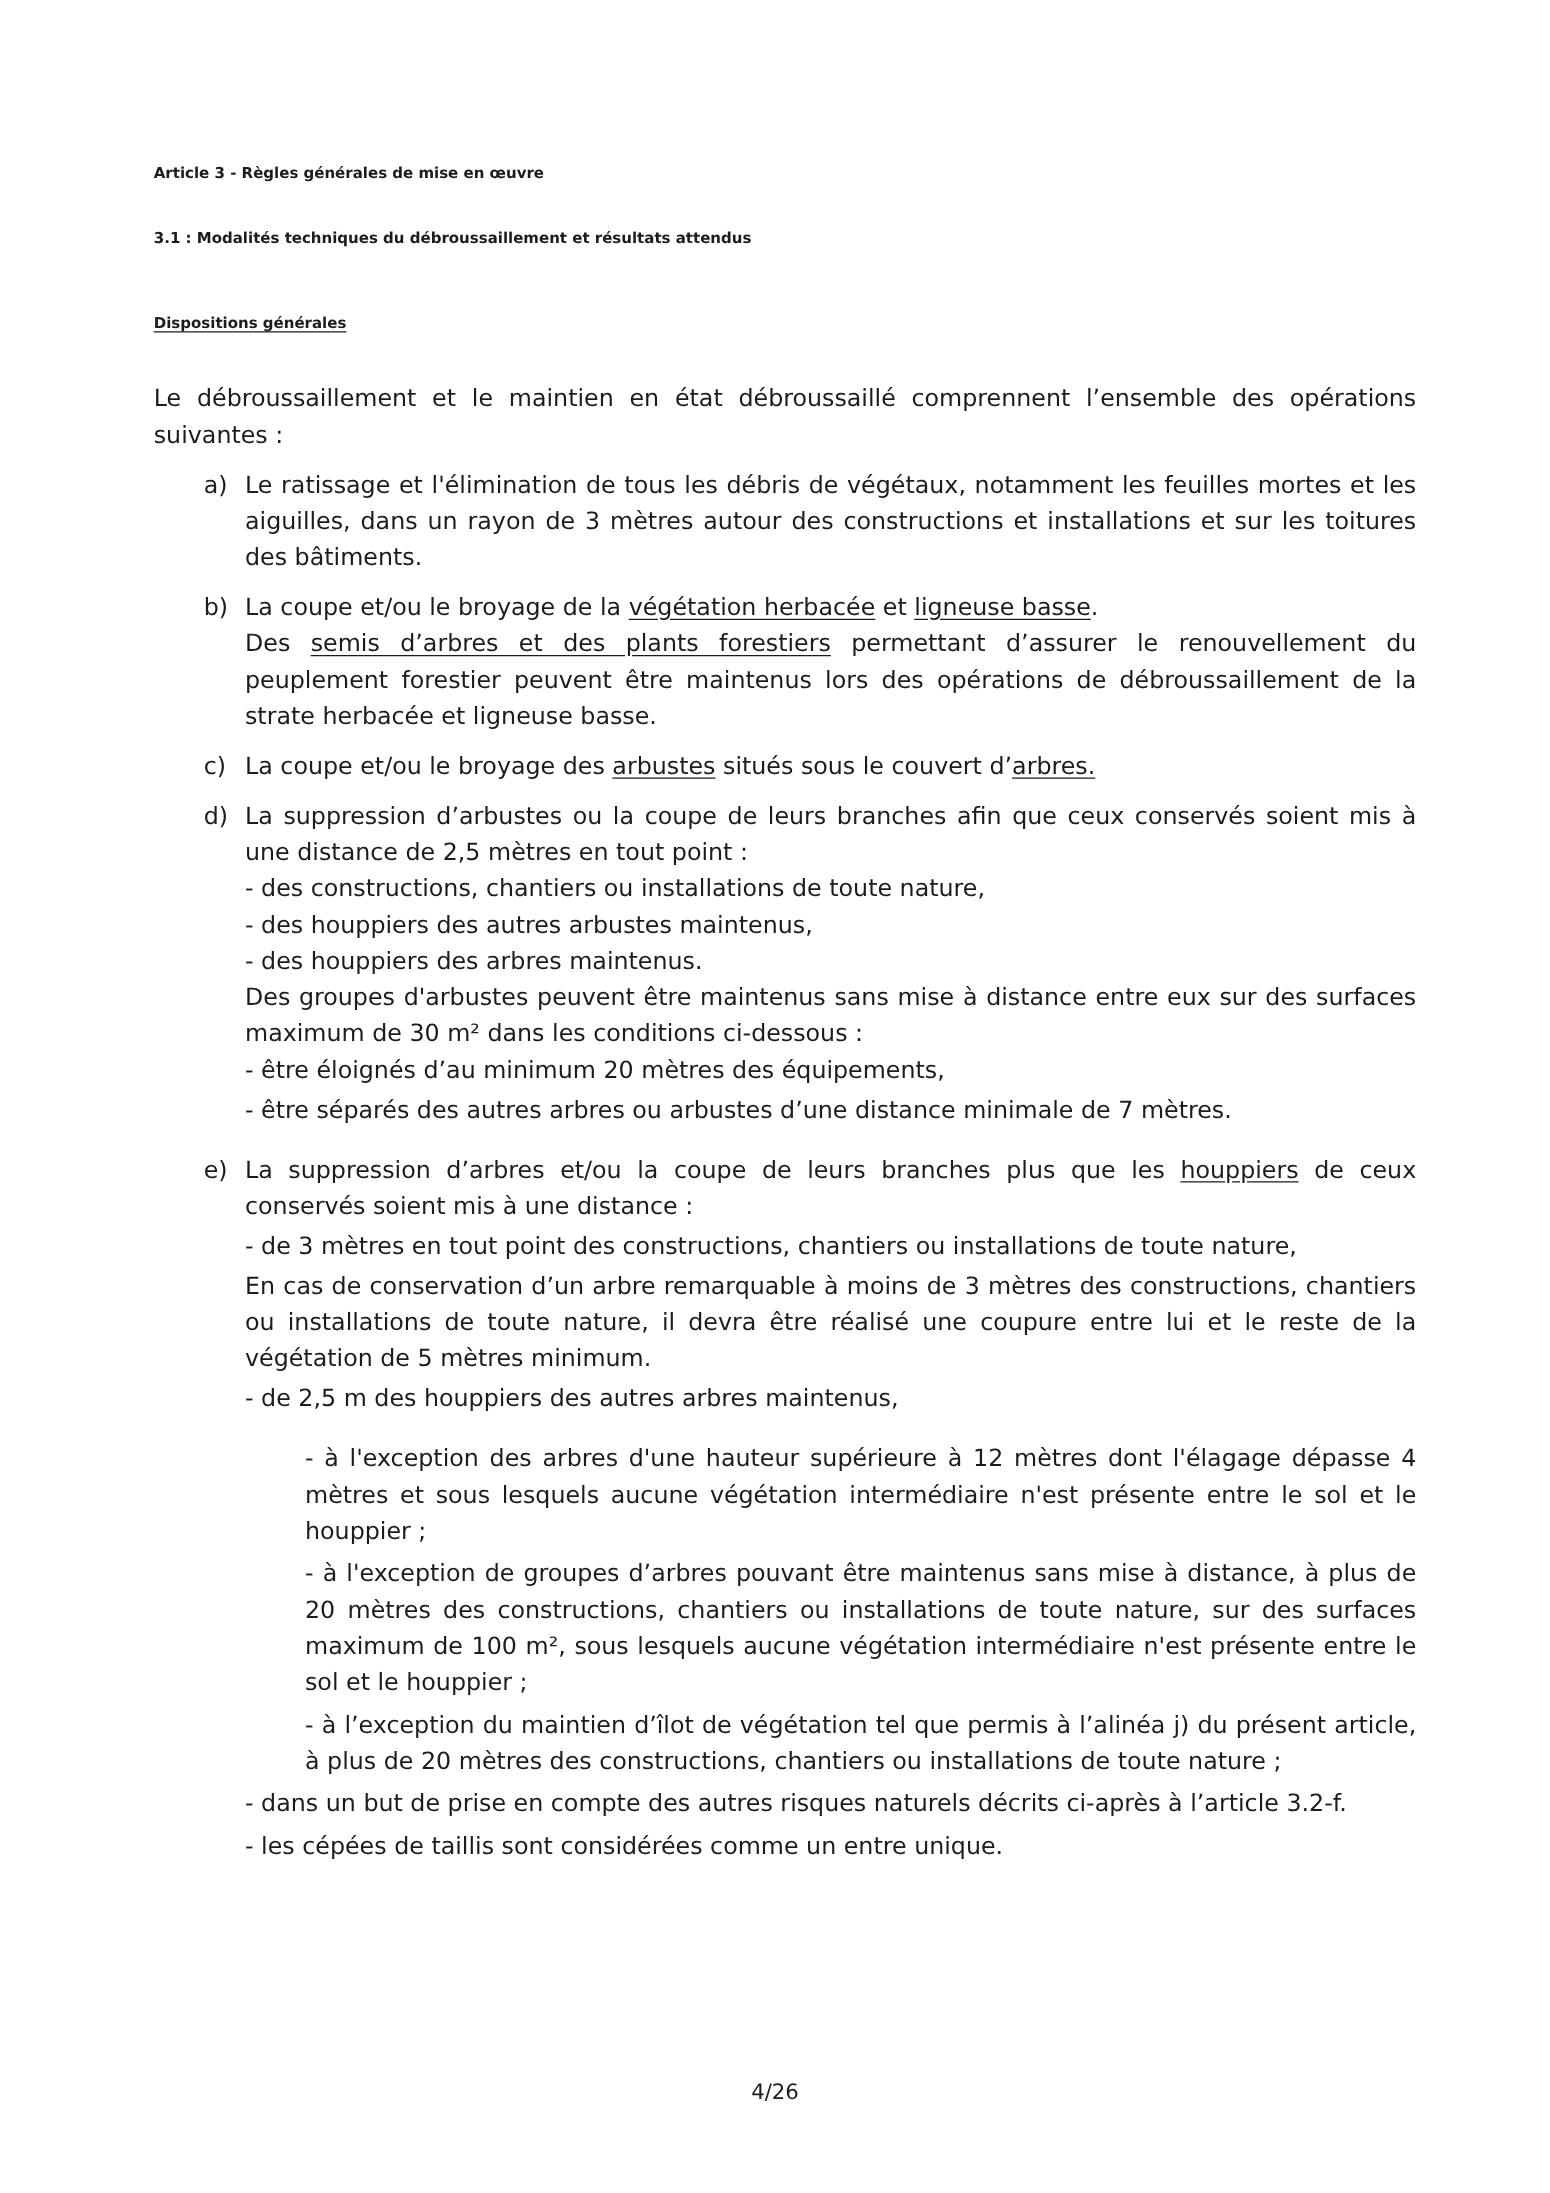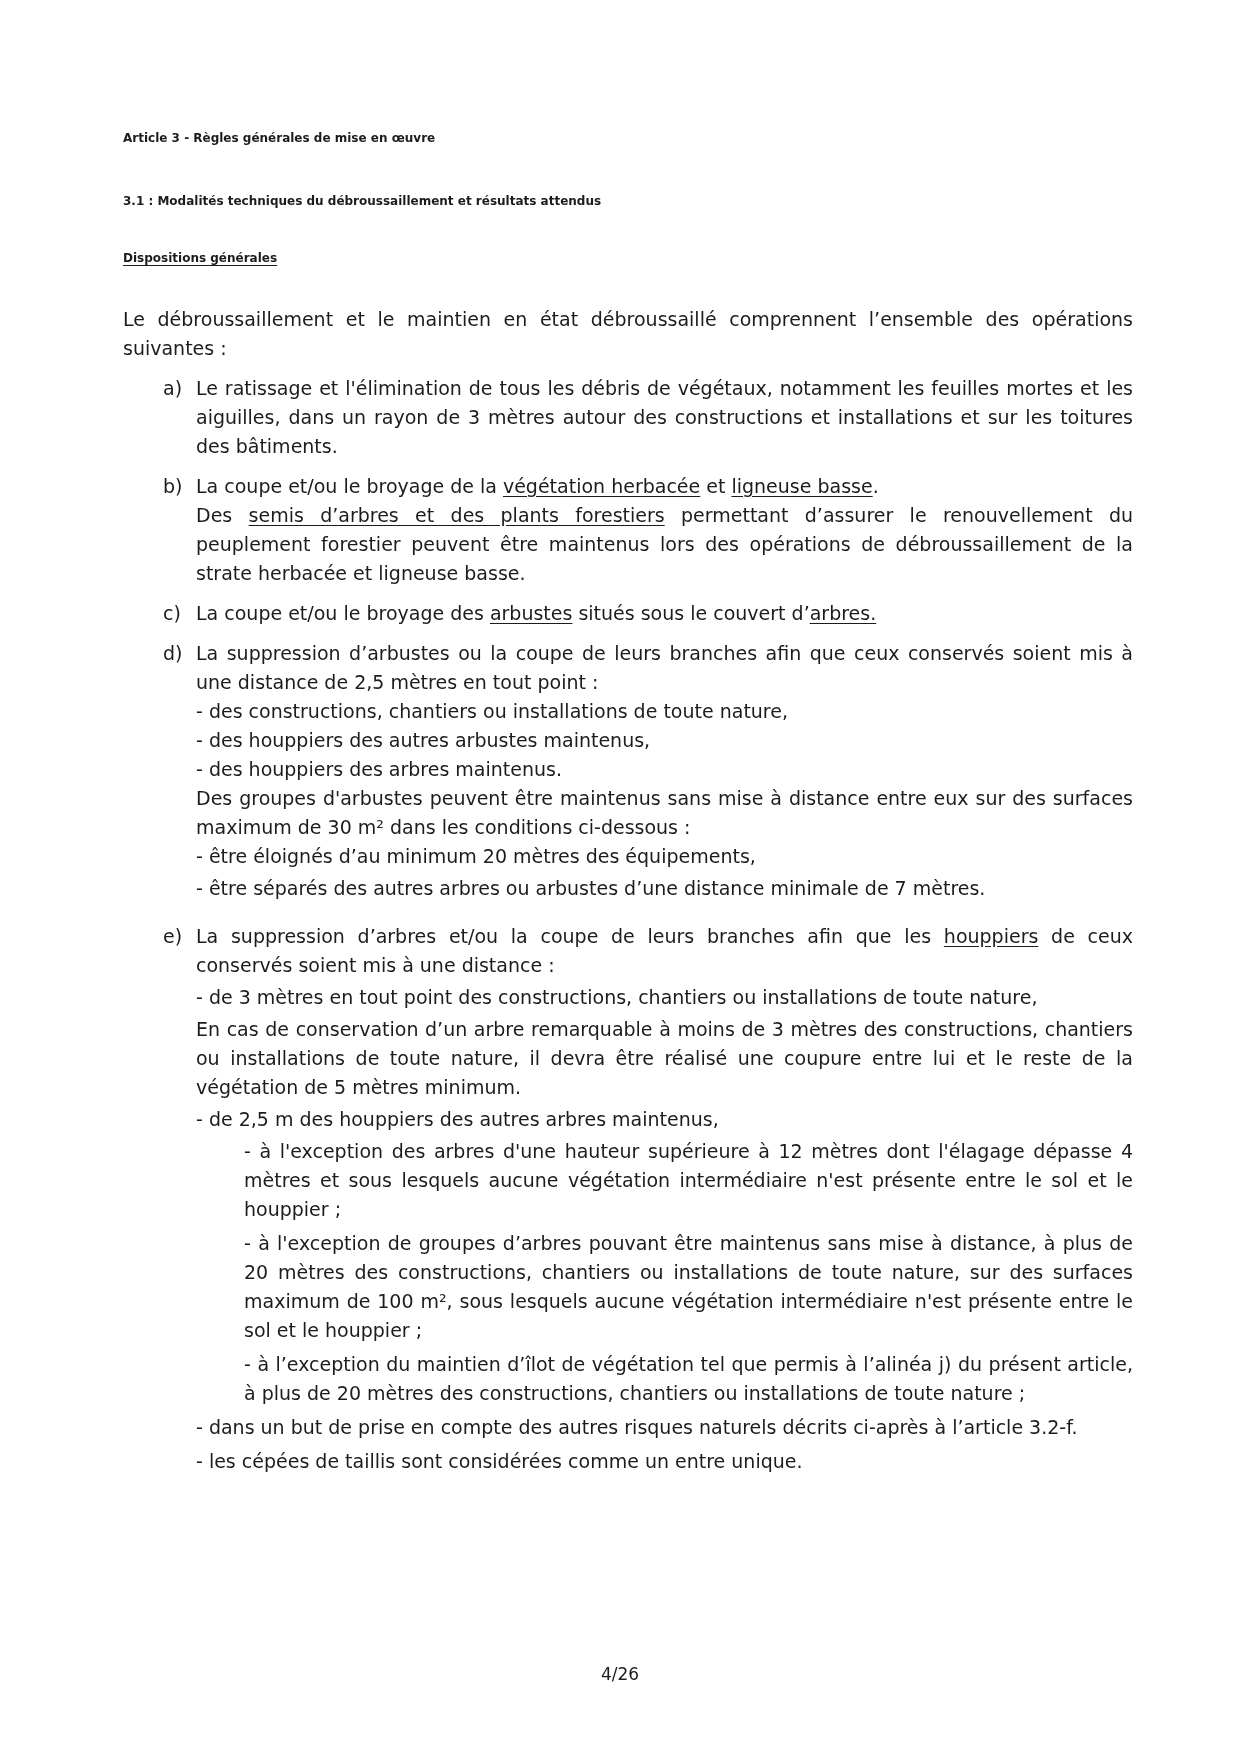--- a/index.html
+++ b/index.html
@@ -17,21 +17,21 @@
   .lbl { position: absolute; left: 40px; top: 0; }
   .gap { height: 11px; }
   .sub2 { padding-left: 48px; }
   .pagenum { position: absolute; left: 0; width: 1240px; top: 1664px; text-align: center; font-size: 17px; }
 </style>
 </head>
 <body>
 
 <div class="page">
   <div class="h" style="top:131px">Article 3 - Règles générales de mise en œuvre</div>
-  <div class="h" style="top:194px">3.1 : Modalités techniques du débroussaillement et résultats attendus</div>
+  <div class="h" style="top:183px">3.1 : Modalités techniques du débroussaillement et résultats attendus</div>
   <div class="h u" style="top:251px">Dispositions générales</div>
 
   <div class="body" style="top:305px">
     <p class="just">Le débroussaillement et le maintien en état débroussaillé comprennent l’ensemble des opérations suivantes :</p>
     <div class="gap"></div>
 
     <div class="item just">
       <span class="lbl">a)</span>
       <p>Le ratissage et l'élimination de tous les débris de végétaux, notamment les feuilles mortes et les aiguilles, dans un rayon de 3 mètres autour des constructions et installations et sur les toitures des bâtiments.</p>
     </div>
@@ -57,25 +57,25 @@
       <p>- des houppiers des autres arbustes maintenus,</p>
       <p>- des houppiers des arbres maintenus.</p>
       <p>Des groupes d'arbustes peuvent être maintenus sans mise à distance entre eux sur des surfaces maximum de 30 m² dans les conditions ci-dessous :</p>
       <p>- être éloignés d’au minimum 20 mètres des équipements,</p>
       <p style="margin-top:3px">- être séparés des autres arbres ou arbustes d’une distance minimale de 7 mètres.</p>
     </div>
     <div class="gap" style="height:19px"></div>
 
     <div class="item just">
       <span class="lbl">e)</span>
-      <p><span>La suppression d’arbres et/ou la coupe de leurs branches afin que les </span><span class="u">houppiers</span><span> de ceux conservés soient mis à une distance  :</span></p>
+      <p><span>La suppression d’arbres et/ou la coupe de leurs branches plus que les </span><span class="u">houppiers</span><span> de ceux conservés soient mis à une distance  :</span></p>
       <p style="margin-top:3px">- de 3 mètres en tout point des constructions, chantiers ou installations de toute nature,</p>
       <p style="margin-top:3px">En cas de conservation d’un arbre remarquable à moins de 3 mètres des constructions, chantiers ou installations de toute nature, il devra être réalisé une coupure entre lui et le reste de la végétation de 5 mètres minimum.</p>
       <p style="margin-top:3px">- de 2,5 m des houppiers des autres arbres maintenus,</p>
-      <p class="sub2" style="margin-top:3px">- à l'exception des arbres d'une hauteur supérieure à 12 mètres dont l'élagage dépasse 4 mètres et sous lesquels aucune végétation intermédiaire n'est présente entre le sol et le houppier ;</p>
+      <p class="sub2" style="margin-top:19px">- à l'exception des arbres d'une hauteur supérieure à 12 mètres dont l'élagage dépasse 4 mètres et sous lesquels aucune végétation intermédiaire n'est présente entre le sol et le houppier ;</p>
       <p class="sub2" style="margin-top:5px">- à l'exception de groupes d’arbres pouvant être maintenus sans mise à distance, à plus de 20 mètres des constructions, chantiers ou installations de toute nature, sur des surfaces maximum de 100 m², sous lesquels aucune végétation intermédiaire n'est présente entre le sol et le houppier ;</p>
       <p class="sub2" style="margin-top:5px">- à l’exception du maintien d’îlot de végétation tel que permis à l’alinéa j) du présent article, à plus de 20 mètres des constructions, chantiers ou installations de toute nature ;</p>
       <p style="margin-top:5px">- dans un but de prise en compte des autres risques naturels décrits ci-après à l’article 3.2-f.</p>
       <p style="margin-top:5px">- les cépées de taillis sont considérées comme un entre unique.</p>
     </div>
   </div>
 </div>
 
 <div class="pagenum">4/26</div>
 

